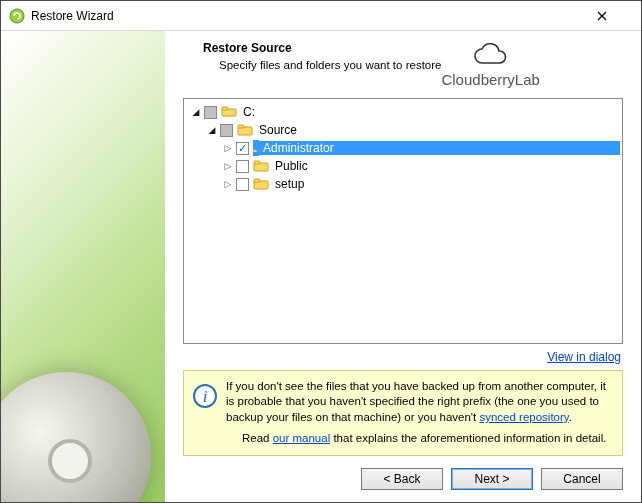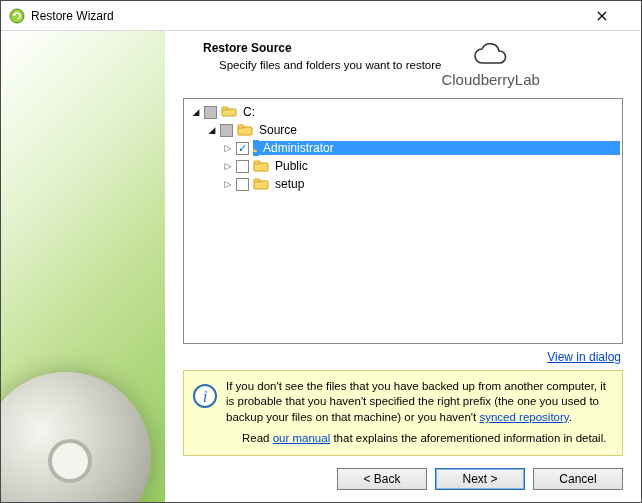--- a/index.html
+++ b/index.html
@@ -32,21 +32,21 @@
   .tree-label { padding: 0 2px; }
   .row-selected { display:flex; align-items:center; flex:1; }
   .row-selected .tree-label { background: #3399ff; color: #fff; padding: 0 4px; flex:1; }
   .row-selected .folder-icon-wrap { background:#3399ff; padding: 1px 2px 1px 0; }
   .view-link { text-align: right; margin: 6px 2px 6px 0; }
   .view-link a { color: #0046d5; font-size: 12px; text-decoration: underline; cursor: pointer; }
   .info-box { border: 1px solid #d7cd7a; background: #feffce; padding: 8px 10px 8px 8px; display: flex; gap: 8px; font-size: 11.5px; line-height: 1.35; }
   .info-box a { color: #0046d5; text-decoration: underline; cursor: pointer; }
   .info-icon { flex-shrink: 0; margin-top: 4px; }
   .button-row { display: flex; justify-content: flex-end; gap: 8px; margin-top: 12px; }
-  .btn { width: 90px; height: 22px; border: 1px solid #7a7a7a; background: linear-gradient(#f4f4f4,#e2e2e2); font-size: 12px; cursor: pointer; display: flex; align-items: center; justify-content: center; }
+  .btn { width: 82px; height: 22px; border: 1px solid #7a7a7a; background: linear-gradient(#f4f4f4,#e2e2e2); font-size: 12px; cursor: pointer; display: flex; align-items: center; justify-content: center; }
   .btn.primary { border: 1px solid #2f6fb5; box-shadow: inset 0 0 0 1px #7fb6e9; text-align: center; }
 </style>
 </head>
 <body>
 
 <div class="window">
 
   <div class="titlebar">
     <span class="app-icon">
       <svg viewBox="0 0 16 16">

